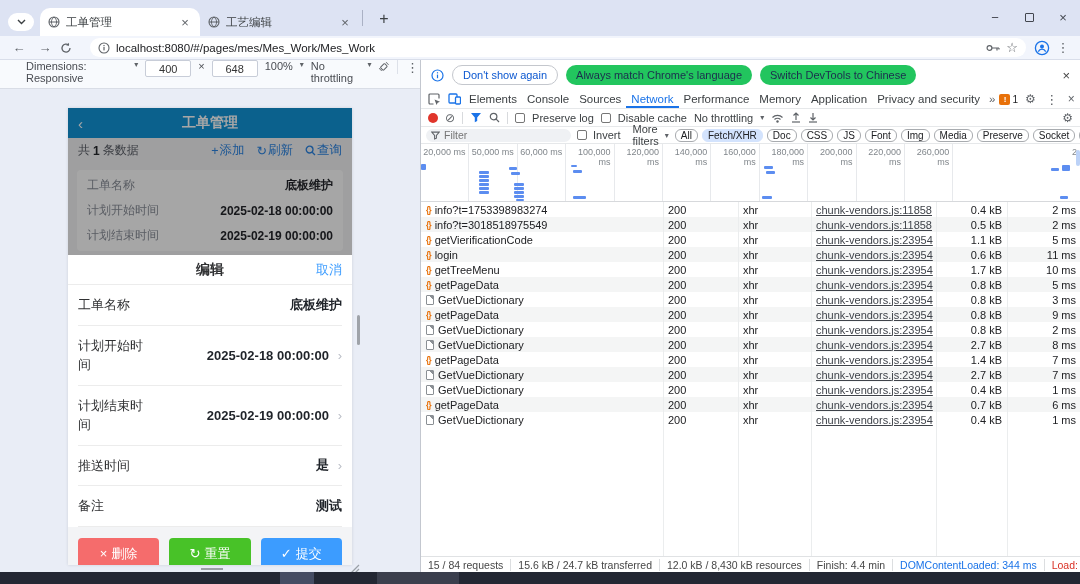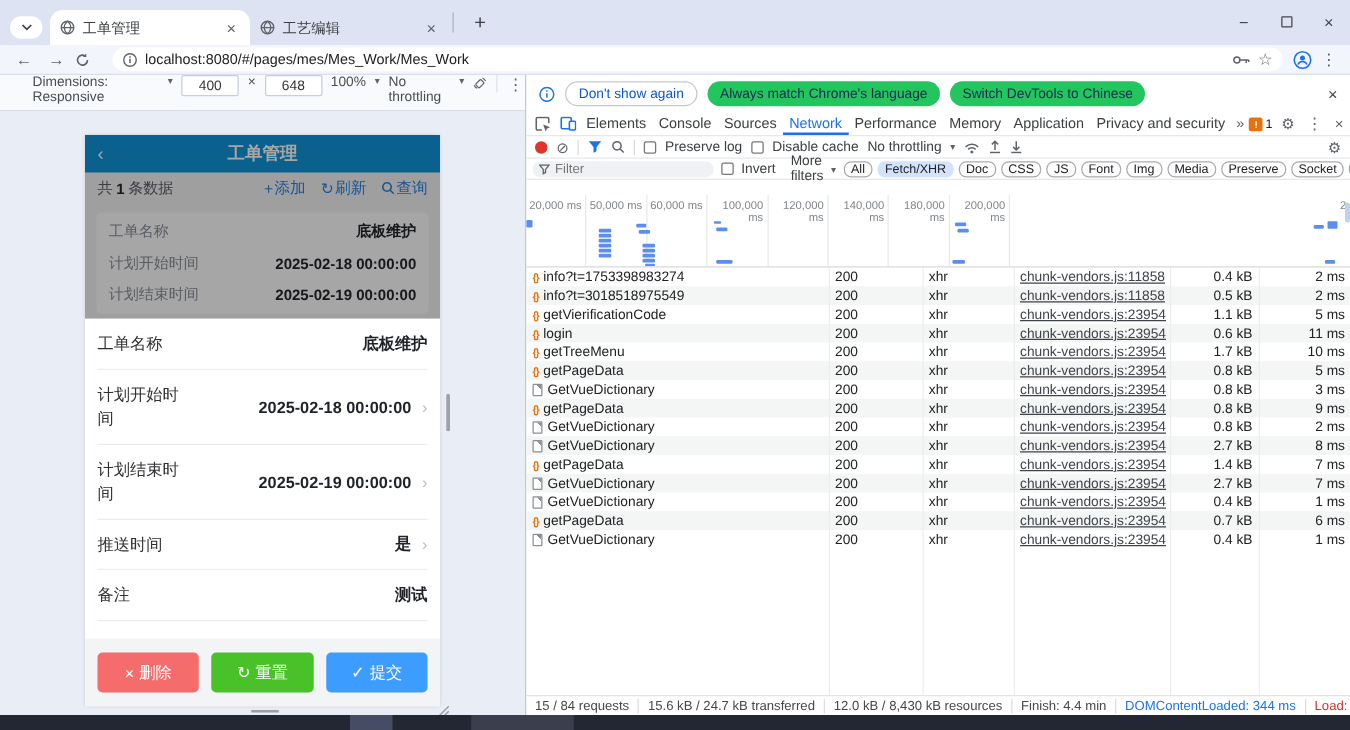--- a/index.html
+++ b/index.html
@@ -94,21 +94,21 @@
   .ml-auto { margin-left:auto; }
 
   .dt-filterrow { height:17px; flex:none; display:flex; align-items:center; gap:6px; padding:0 5px; border-bottom:1px solid #e6e8ea; font-size:11px; color:#3c4043; }
   .filter-input { width:145px; height:13px; background:#eff1f4; border:none; outline:none; border-radius:7px; padding:0 6px 0 18px; font-size:10.5px; color:#3c4043; font-family:inherit; }
   .filter-wrap { position:relative; display:flex; align-items:center; }
   .filter-funnel { position:absolute; left:5px; }
   .chips { display:flex; align-items:center; gap:4px; }
   .chip { border:1px solid #a8abaf; border-radius:6px; padding:0 5px; height:13px; display:flex; align-items:center; font-size:10px; color:#202124; background:#fff; white-space:nowrap; }
   .chip.active { background:#d3e3fd; border-color:#d3e3fd; }
 
-  .dt-timeline { height:58px; flex:none; border-bottom:1px solid #d7d9dc; position:relative; overflow:hidden;margin-top:12px; }
+  .dt-timeline { height:58px; flex:none; border-bottom:1px solid #d7d9dc; position:relative; overflow:hidden; }
   .tl-cells { display:flex; height:100%; }
   .tl-cell { width:48.4px; flex:none; border-right:1px solid #e7e9ec; font-size:9px; color:#80868b; text-align:right; padding:3px 3px 0 0; }
   .tl-cell.partial { flex:1; border-right:none; }
   .tl-mark { position:absolute; background:#5c8df0; border-radius:1px; }
   .tl-scroll { position:absolute; right:0; top:6px; width:4px; height:16px; background:#bcd2f7; border-radius:2px; }
 
   .dt-thead { height:16px; flex:none; display:grid; grid-template-columns:242px 75px 73px 125px 71px 74px; background:#f7f8f8; border-bottom:1px solid #e4e6e9; font-size:11px; color:#28292c; align-items:center; }
   .th { padding-left:5px; border-right:1px solid #e4e6e9; height:100%; display:flex; align-items:center; }
   .th:last-child { border-right:none; }
   .dt-body { position:relative; flex:1; overflow:hidden; }
@@ -264,20 +264,24 @@
                 <span class="val">2025-02-18 00:00:00</span>
               </div>
               <div class="card-row">
                 <span class="lbl">计划结束时间</span>
                 <span class="val">2025-02-19 00:00:00</span>
               </div>
             </div>
         </div>
         <div class="app-mask"></div>
         <div class="app-dialog">
+          <div class="dialog-header">
+            <span>编辑</span>
+            <span class="dialog-cancel">取消</span>
+          </div>
           <div class="dlg-rows" id="dlgRows">
               <div class="d-row">
                 <span class="lbl">工单名称</span>
                 <span class="val">底板维护</span>
               </div>
               <div class="d-row">
                 <span class="lbl">计划开始时间</span>
                 <span class="val">2025-02-18 00:00:00</span>
                 <span class="chev">›</span>
               </div>
@@ -433,22 +437,25 @@
     </div>
 
     <div class="dt-timeline">
       <div class="tl-cells" id="tlTicks">
           <div class="tl-cell">20,000 ms</div>
           <div class="tl-cell">50,000 ms</div>
           <div class="tl-cell">60,000 ms</div>
           <div class="tl-cell">100,000 ms</div>
           <div class="tl-cell">120,000 ms</div>
           <div class="tl-cell">140,000 ms</div>
+          <div class="tl-cell">160,000 ms</div>
           <div class="tl-cell">180,000 ms</div>
           <div class="tl-cell">200,000 ms</div>
+          <div class="tl-cell">220,000 ms</div>
+          <div class="tl-cell">260,000 ms</div>
           <div class="tl-cell partial" style="text-align: right;">2</div>
         </div>
       <div id="tlMarks">
           <div class="tl-mark" style="left: 0px; top: 20px; width: 5px; height: 6px;"></div>
           <div class="tl-mark" style="left: 58px; top: 27px; width: 10px; height: 3px;"></div>
           <div class="tl-mark" style="left: 58px; top: 31px; width: 10px; height: 3px;"></div>
           <div class="tl-mark" style="left: 58px; top: 35px; width: 10px; height: 3px;"></div>
           <div class="tl-mark" style="left: 58px; top: 39px; width: 10px; height: 3px;"></div>
           <div class="tl-mark" style="left: 58px; top: 43px; width: 10px; height: 3px;"></div>
           <div class="tl-mark" style="left: 58px; top: 47px; width: 10px; height: 3px;"></div>

